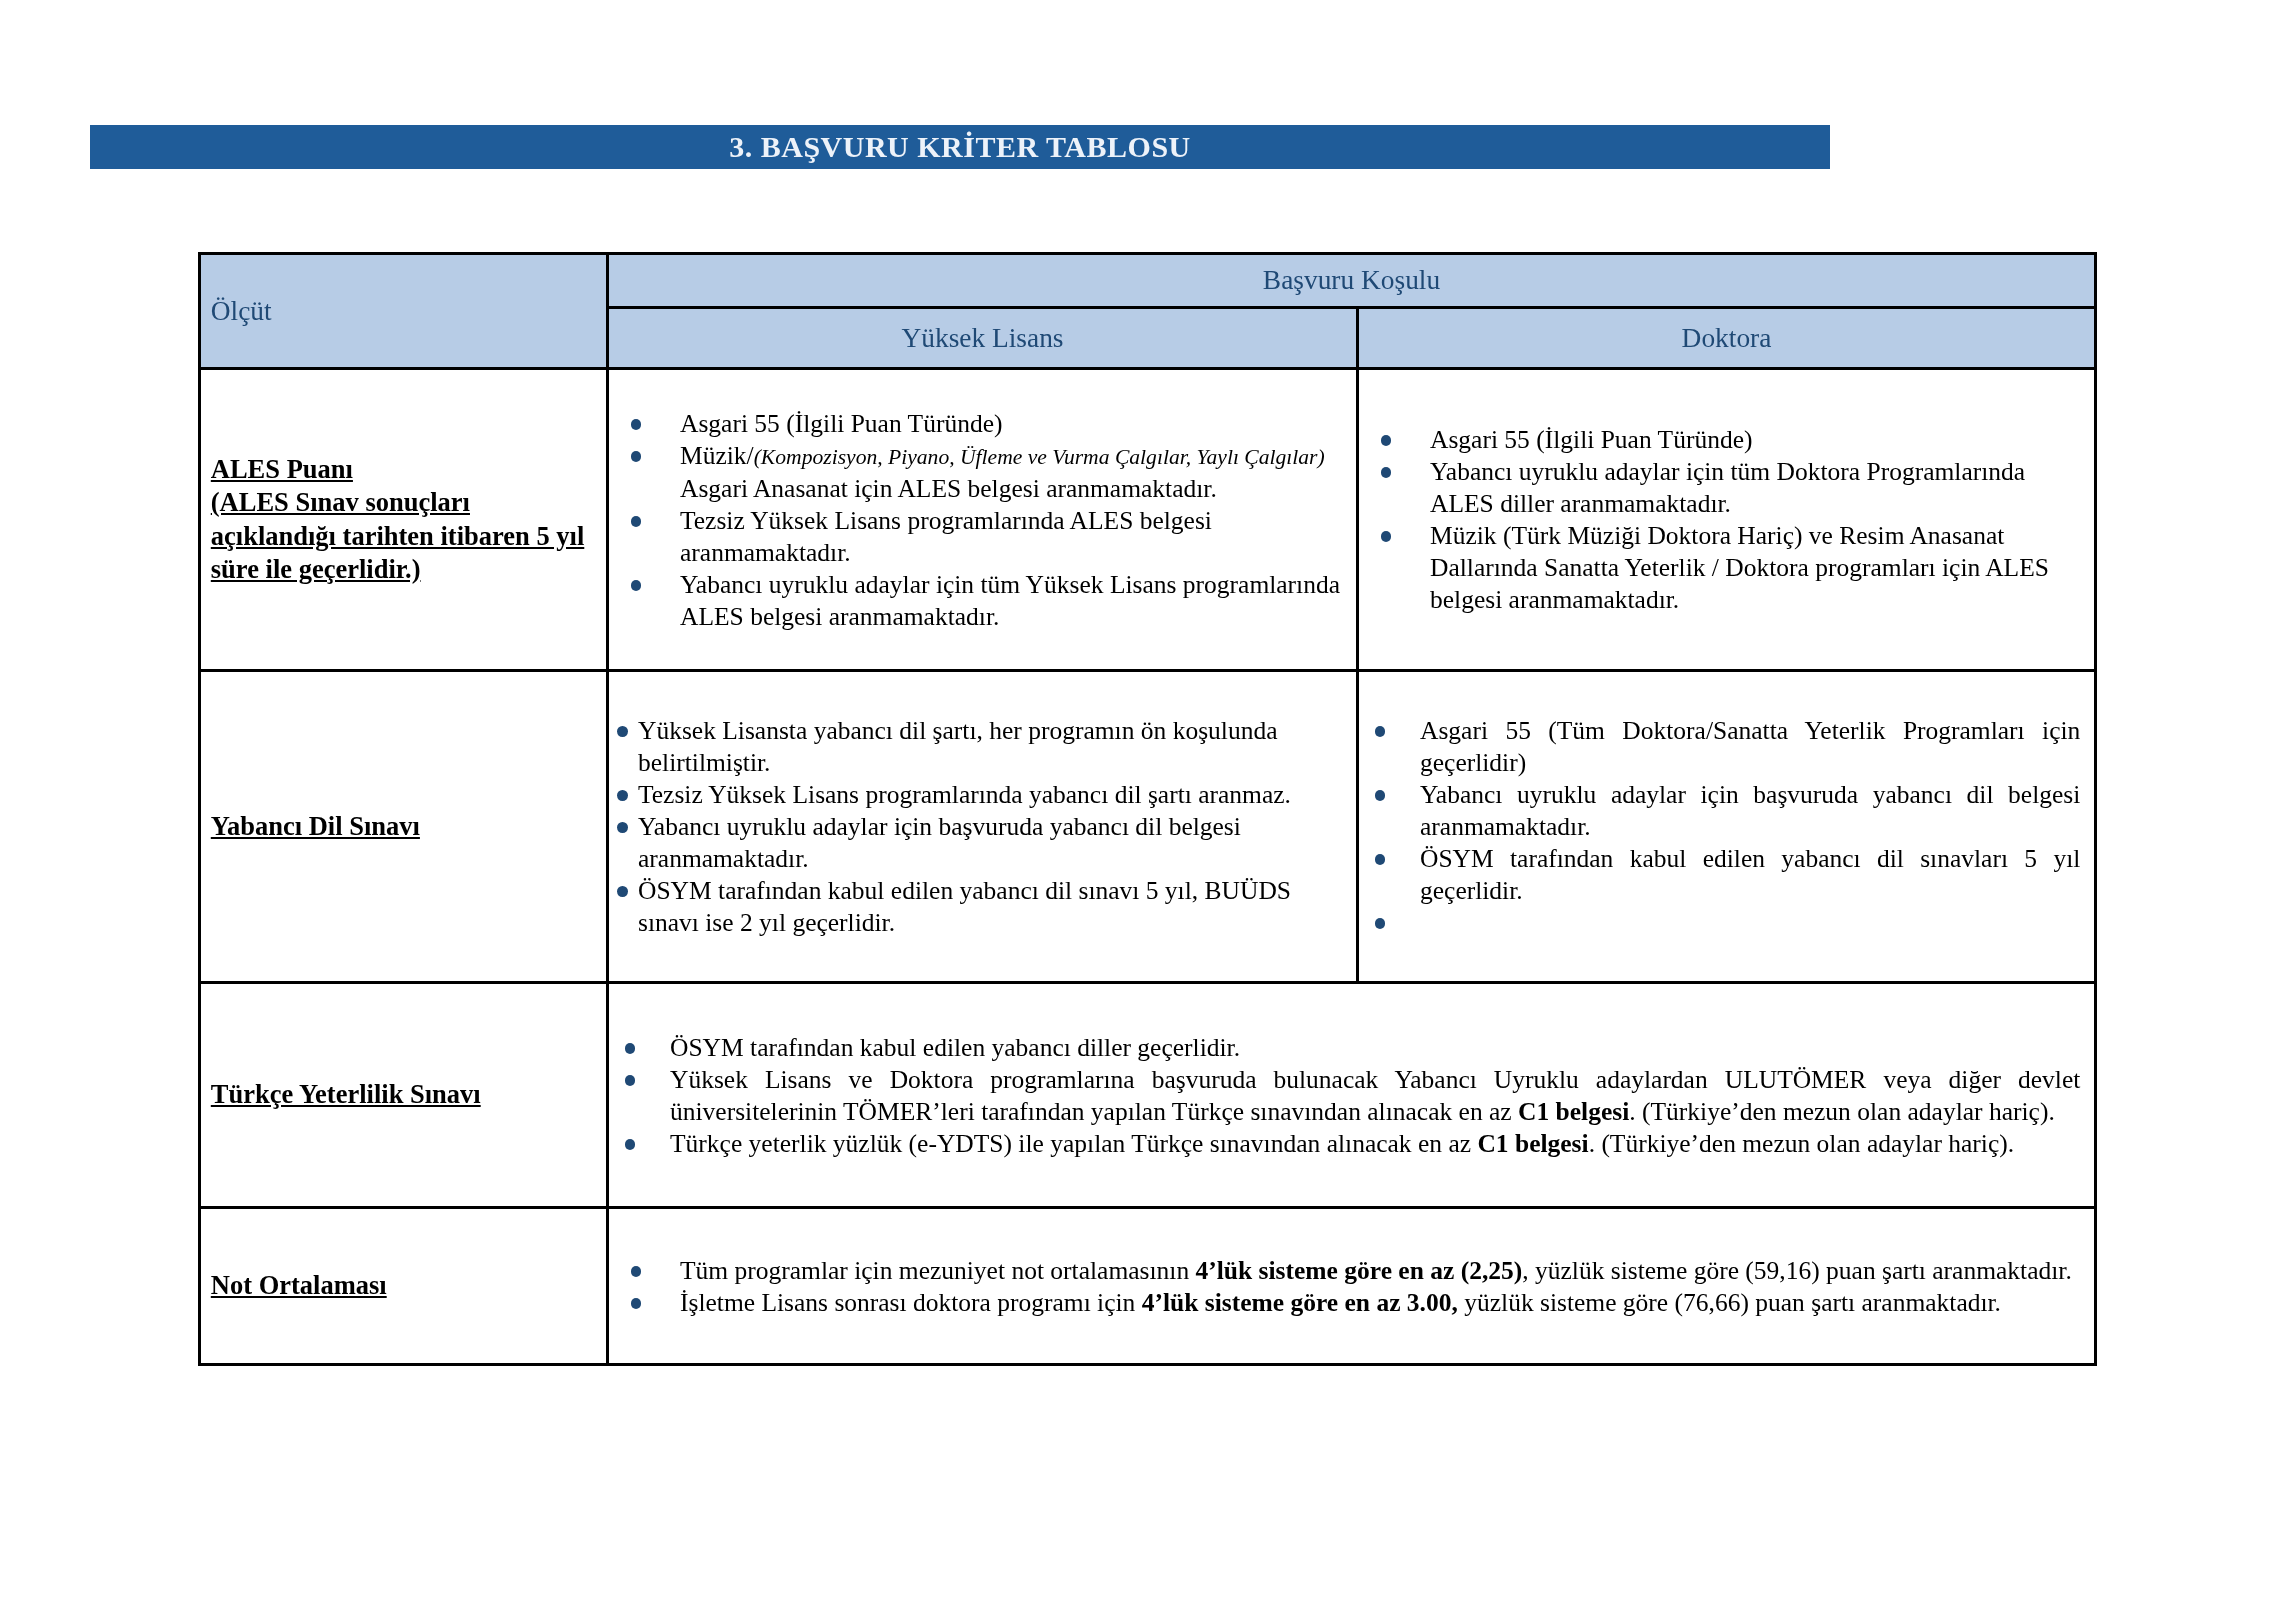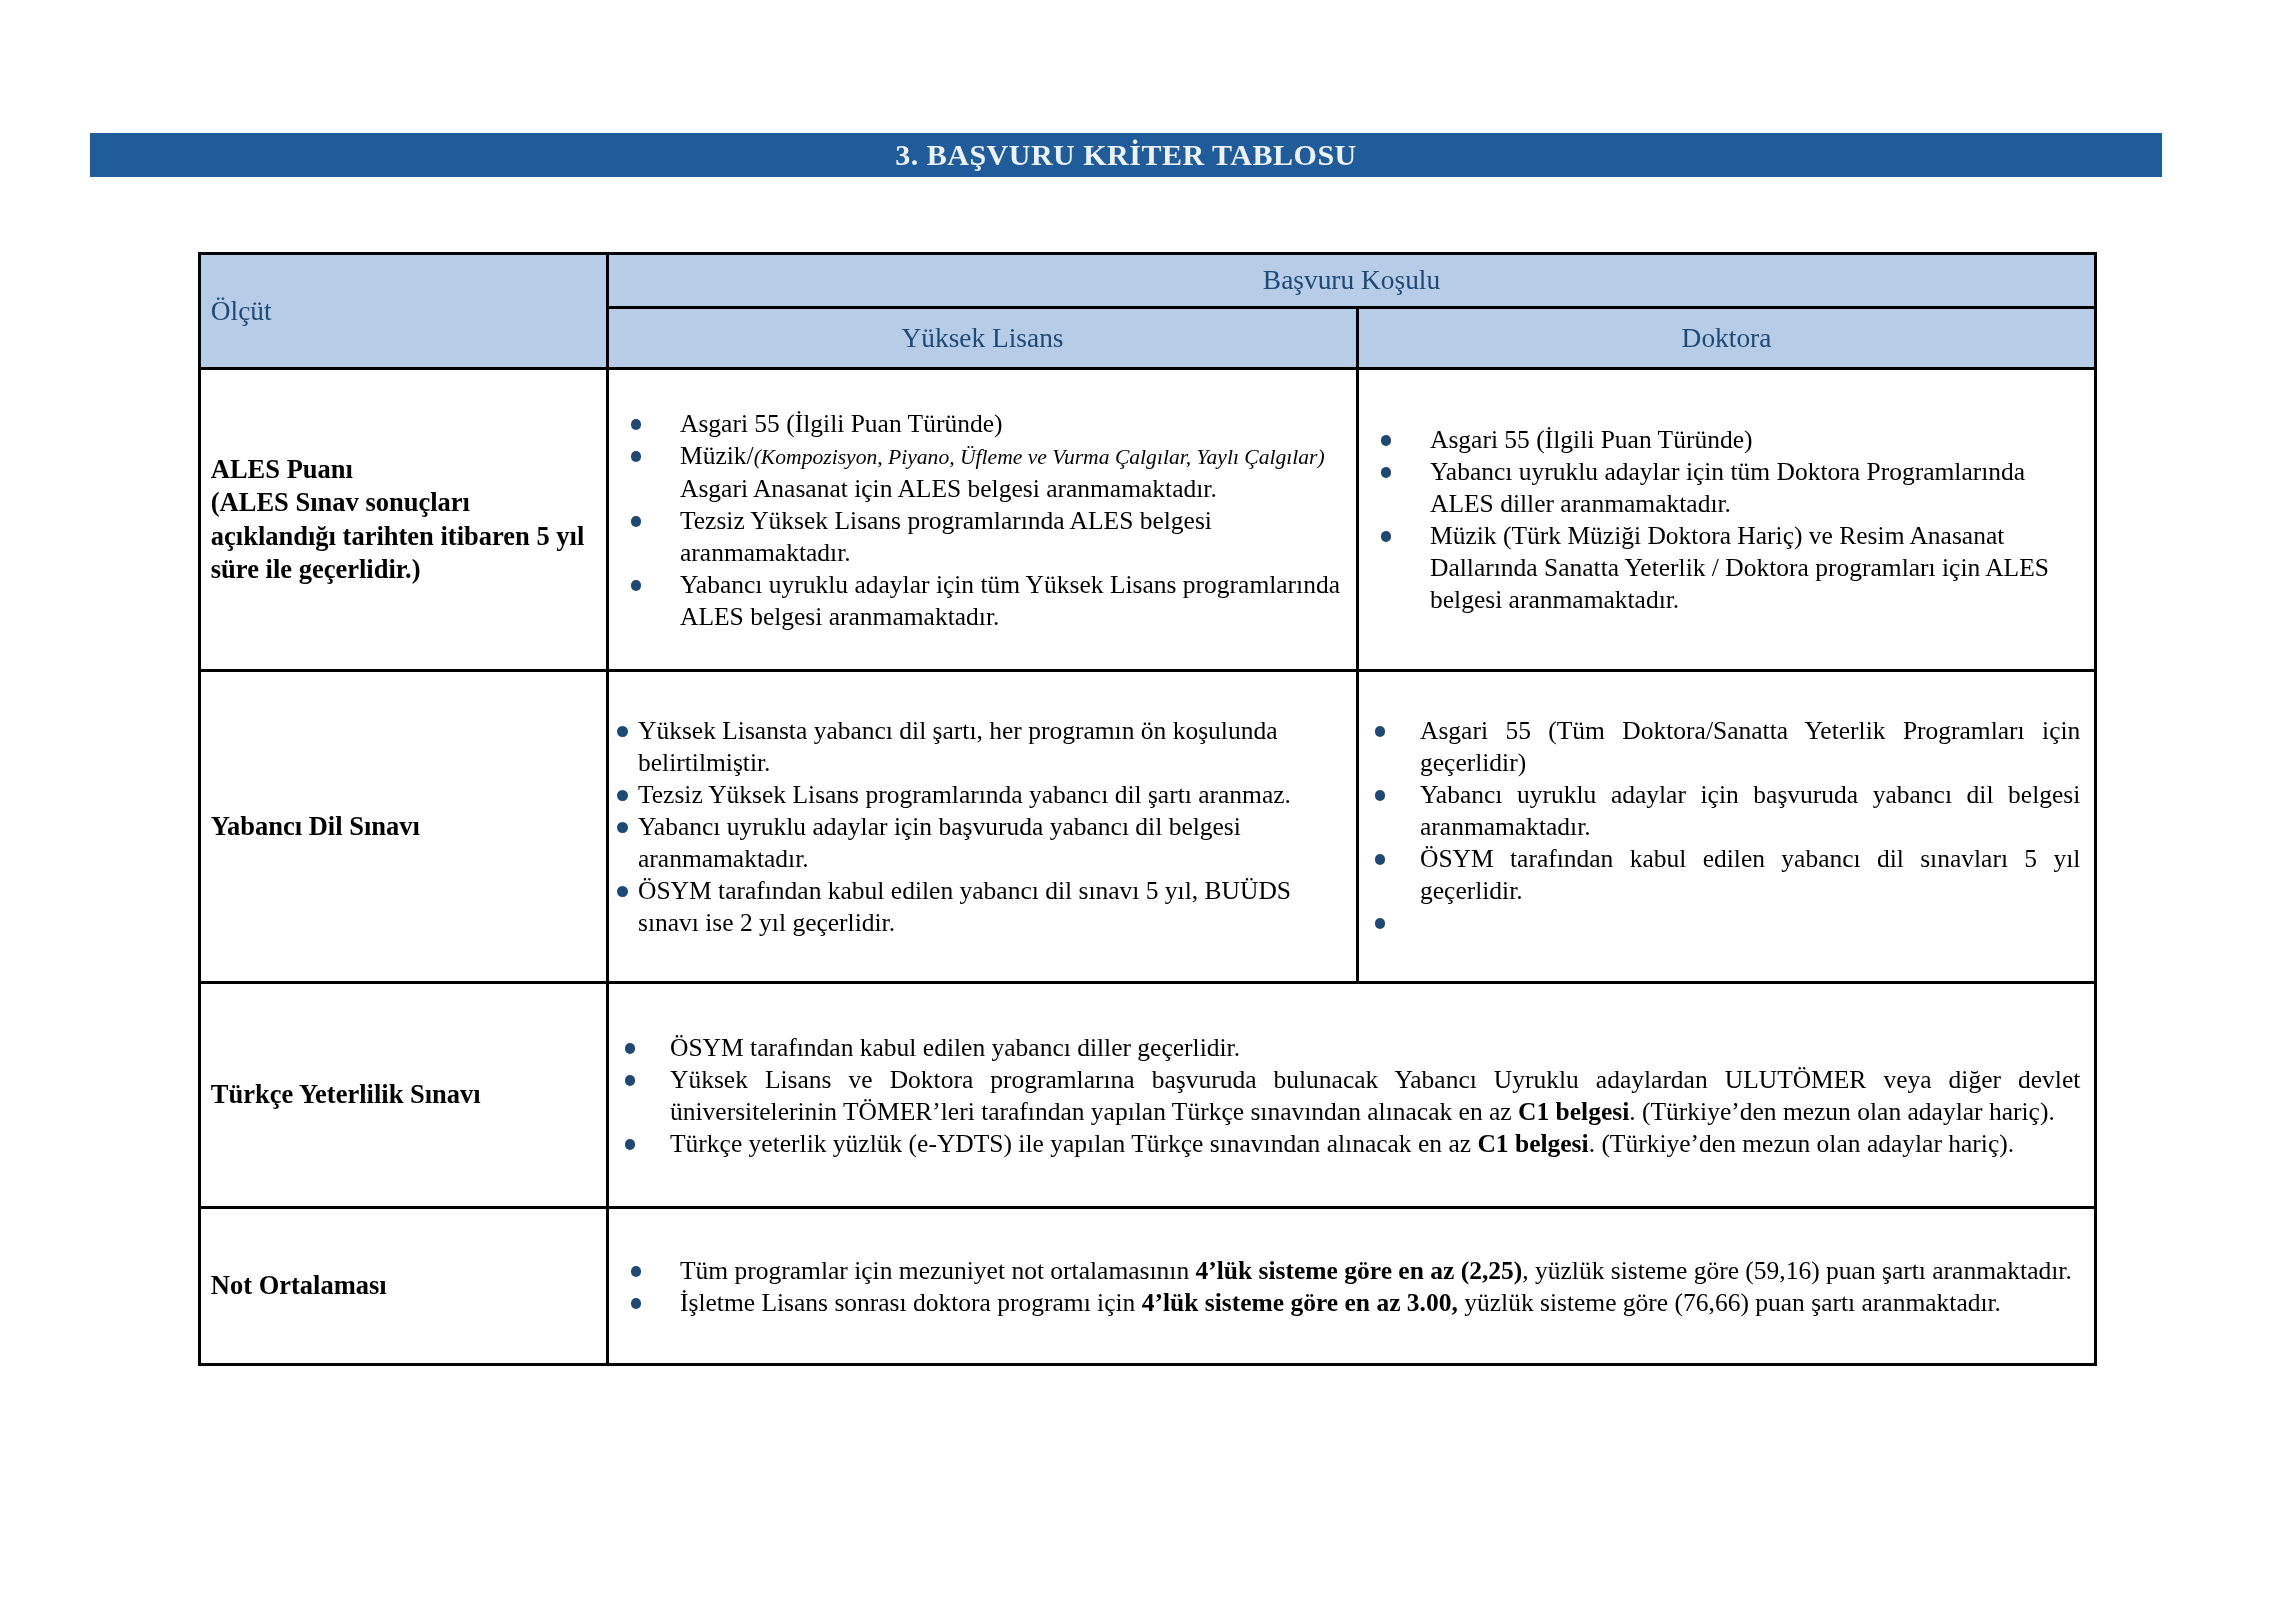--- a/index.html
+++ b/index.html
@@ -9,21 +9,21 @@
     --hdr-fg:#1F4975;
     --bullet:#1F4975;
     --border:#000000;
   }
   html,body{margin:0;padding:0;}
   body{
     width:2293px;height:1621px;position:relative;background:#ffffff;
     font-family:"Liberation Serif","DejaVu Serif",serif;color:#000;
   }
   .title-bar{
-    position:absolute;left:90px;top:133px;width:2072px;height:44px;
+    position:absolute;left:90px;top:125px;width:1740px;height:44px;
     background:var(--title-bg);
     display:flex;align-items:center;justify-content:center;
   }
   .title-bar .title-text{
     color:var(--title-fg);font-weight:bold;font-size:30px;letter-spacing:0.5px;
   }
   table.criteria{
     position:absolute;left:198px;top:252px;width:1896px;
     border-collapse:collapse;table-layout:fixed;
   }
@@ -32,21 +32,21 @@
     vertical-align:middle;
     overflow:hidden;
   }
   td.hdr{
     background:var(--hdr-bg);color:var(--hdr-fg);
     font-weight:normal;font-size:27.4px;text-align:center;
   }
   td.hdr-left{text-align:left;padding-left:9.8px;}
   td.crit{
     font-weight:bold;font-size:26.5px;line-height:1.25;
-    padding:7.8px 7.8px 7.8px 9.8px;white-space:pre-line;vertical-align:middle;
+    padding:7.8px 7.8px 7.8px 9.8px;white-space:pre-line;vertical-align:middle;text-decoration:underline;
   }
   td.content{vertical-align:top;padding:0;}
   ul.bullets{
     list-style:none;margin:0;padding:7.8px 13.7px 5.9px 0;
     font-size:25.5px;line-height:32px;
   }
   ul.bullets li{position:relative;min-height:32px;}
   ul.bullets li::before{
     content:"";position:absolute;top:10.8px;width:10.8px;height:10.8px;
     border-radius:50%;background:var(--bullet);

